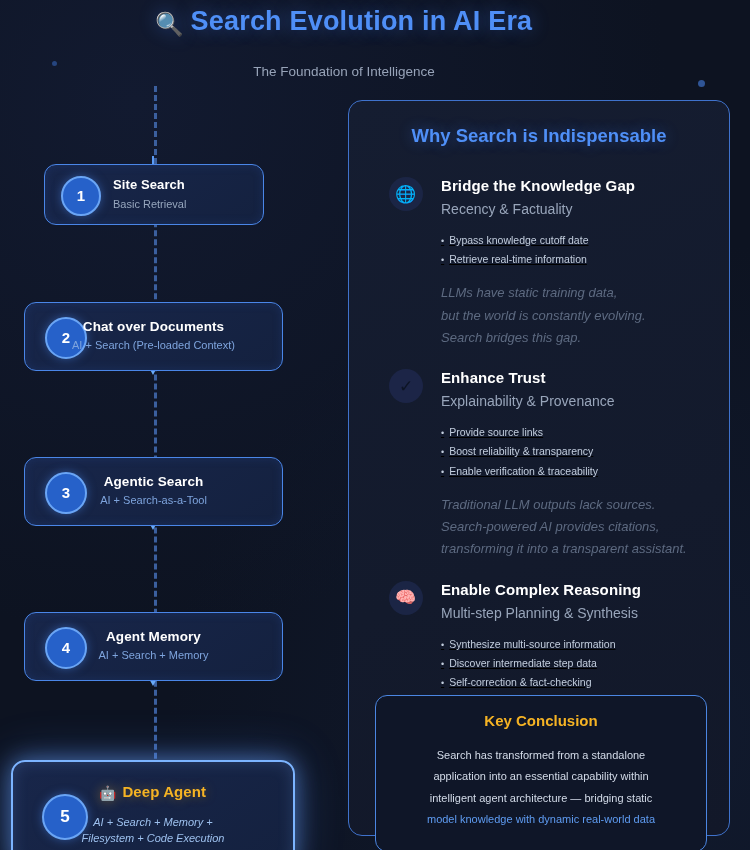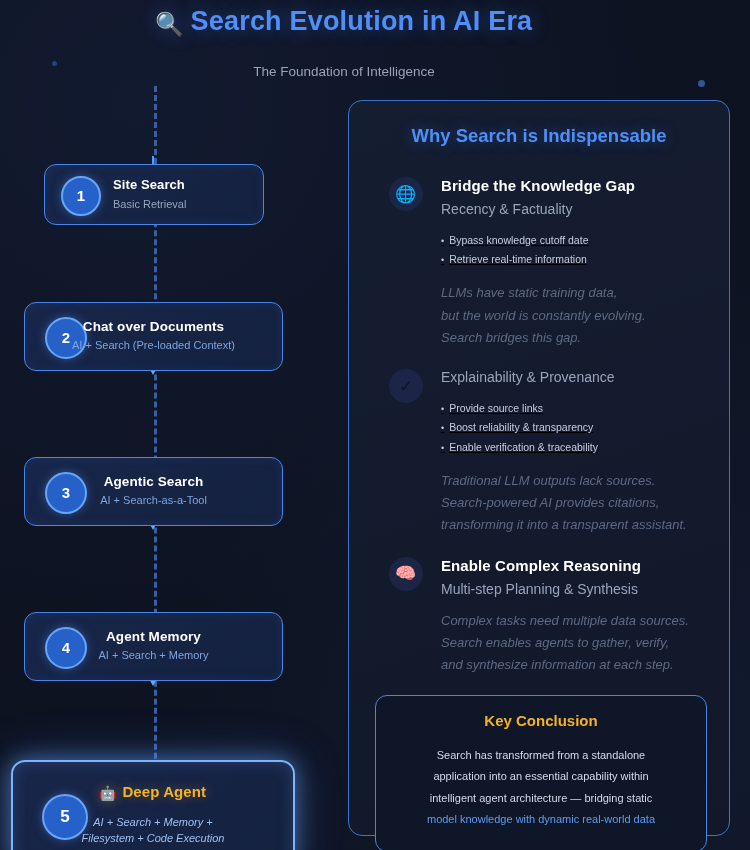--- a/index.html
+++ b/index.html
@@ -207,37 +207,43 @@
       </ul>
       <p class="note">
         <span>LLMs have static training data,</span><br>
         <span>but the world is constantly evolving.</span><br>
         <span>Search bridges this gap.</span>
       </p>
     </div>
 
     <div class="feature">
       <div class="feature-icon check">✓</div>
+      <p class="feature-h">Enhance Trust</p>
       <p class="feature-sub">Explainability &amp; Provenance</p>
       <ul class="bullets">
         <li>Provide source links</li>
         <li>Boost reliability &amp; transparency</li>
         <li>Enable verification &amp; traceability</li>
       </ul>
       <p class="note">
         <span>Traditional LLM outputs lack sources.</span><br>
         <span>Search-powered AI provides citations,</span><br>
         <span>transforming it into a transparent assistant.</span>
       </p>
     </div>
 
     <div class="feature">
       <div class="feature-icon">🧠</div>
       <p class="feature-h">Enable Complex Reasoning</p>
       <p class="feature-sub">Multi-step Planning &amp; Synthesis</p>
+      <ul class="bullets">
+        <li>Synthesize multi-source information</li>
+        <li>Discover intermediate step data</li>
+        <li>Self-correction &amp; fact-checking</li>
+      </ul>
       <p class="note">
         <span>Complex tasks need multiple data sources.</span><br>
         <span>Search enables agents to gather, verify,</span><br>
         <span>and synthesize information at each step.</span>
       </p>
     </div>
 
   </div>
 
   <div class="conclusion">

